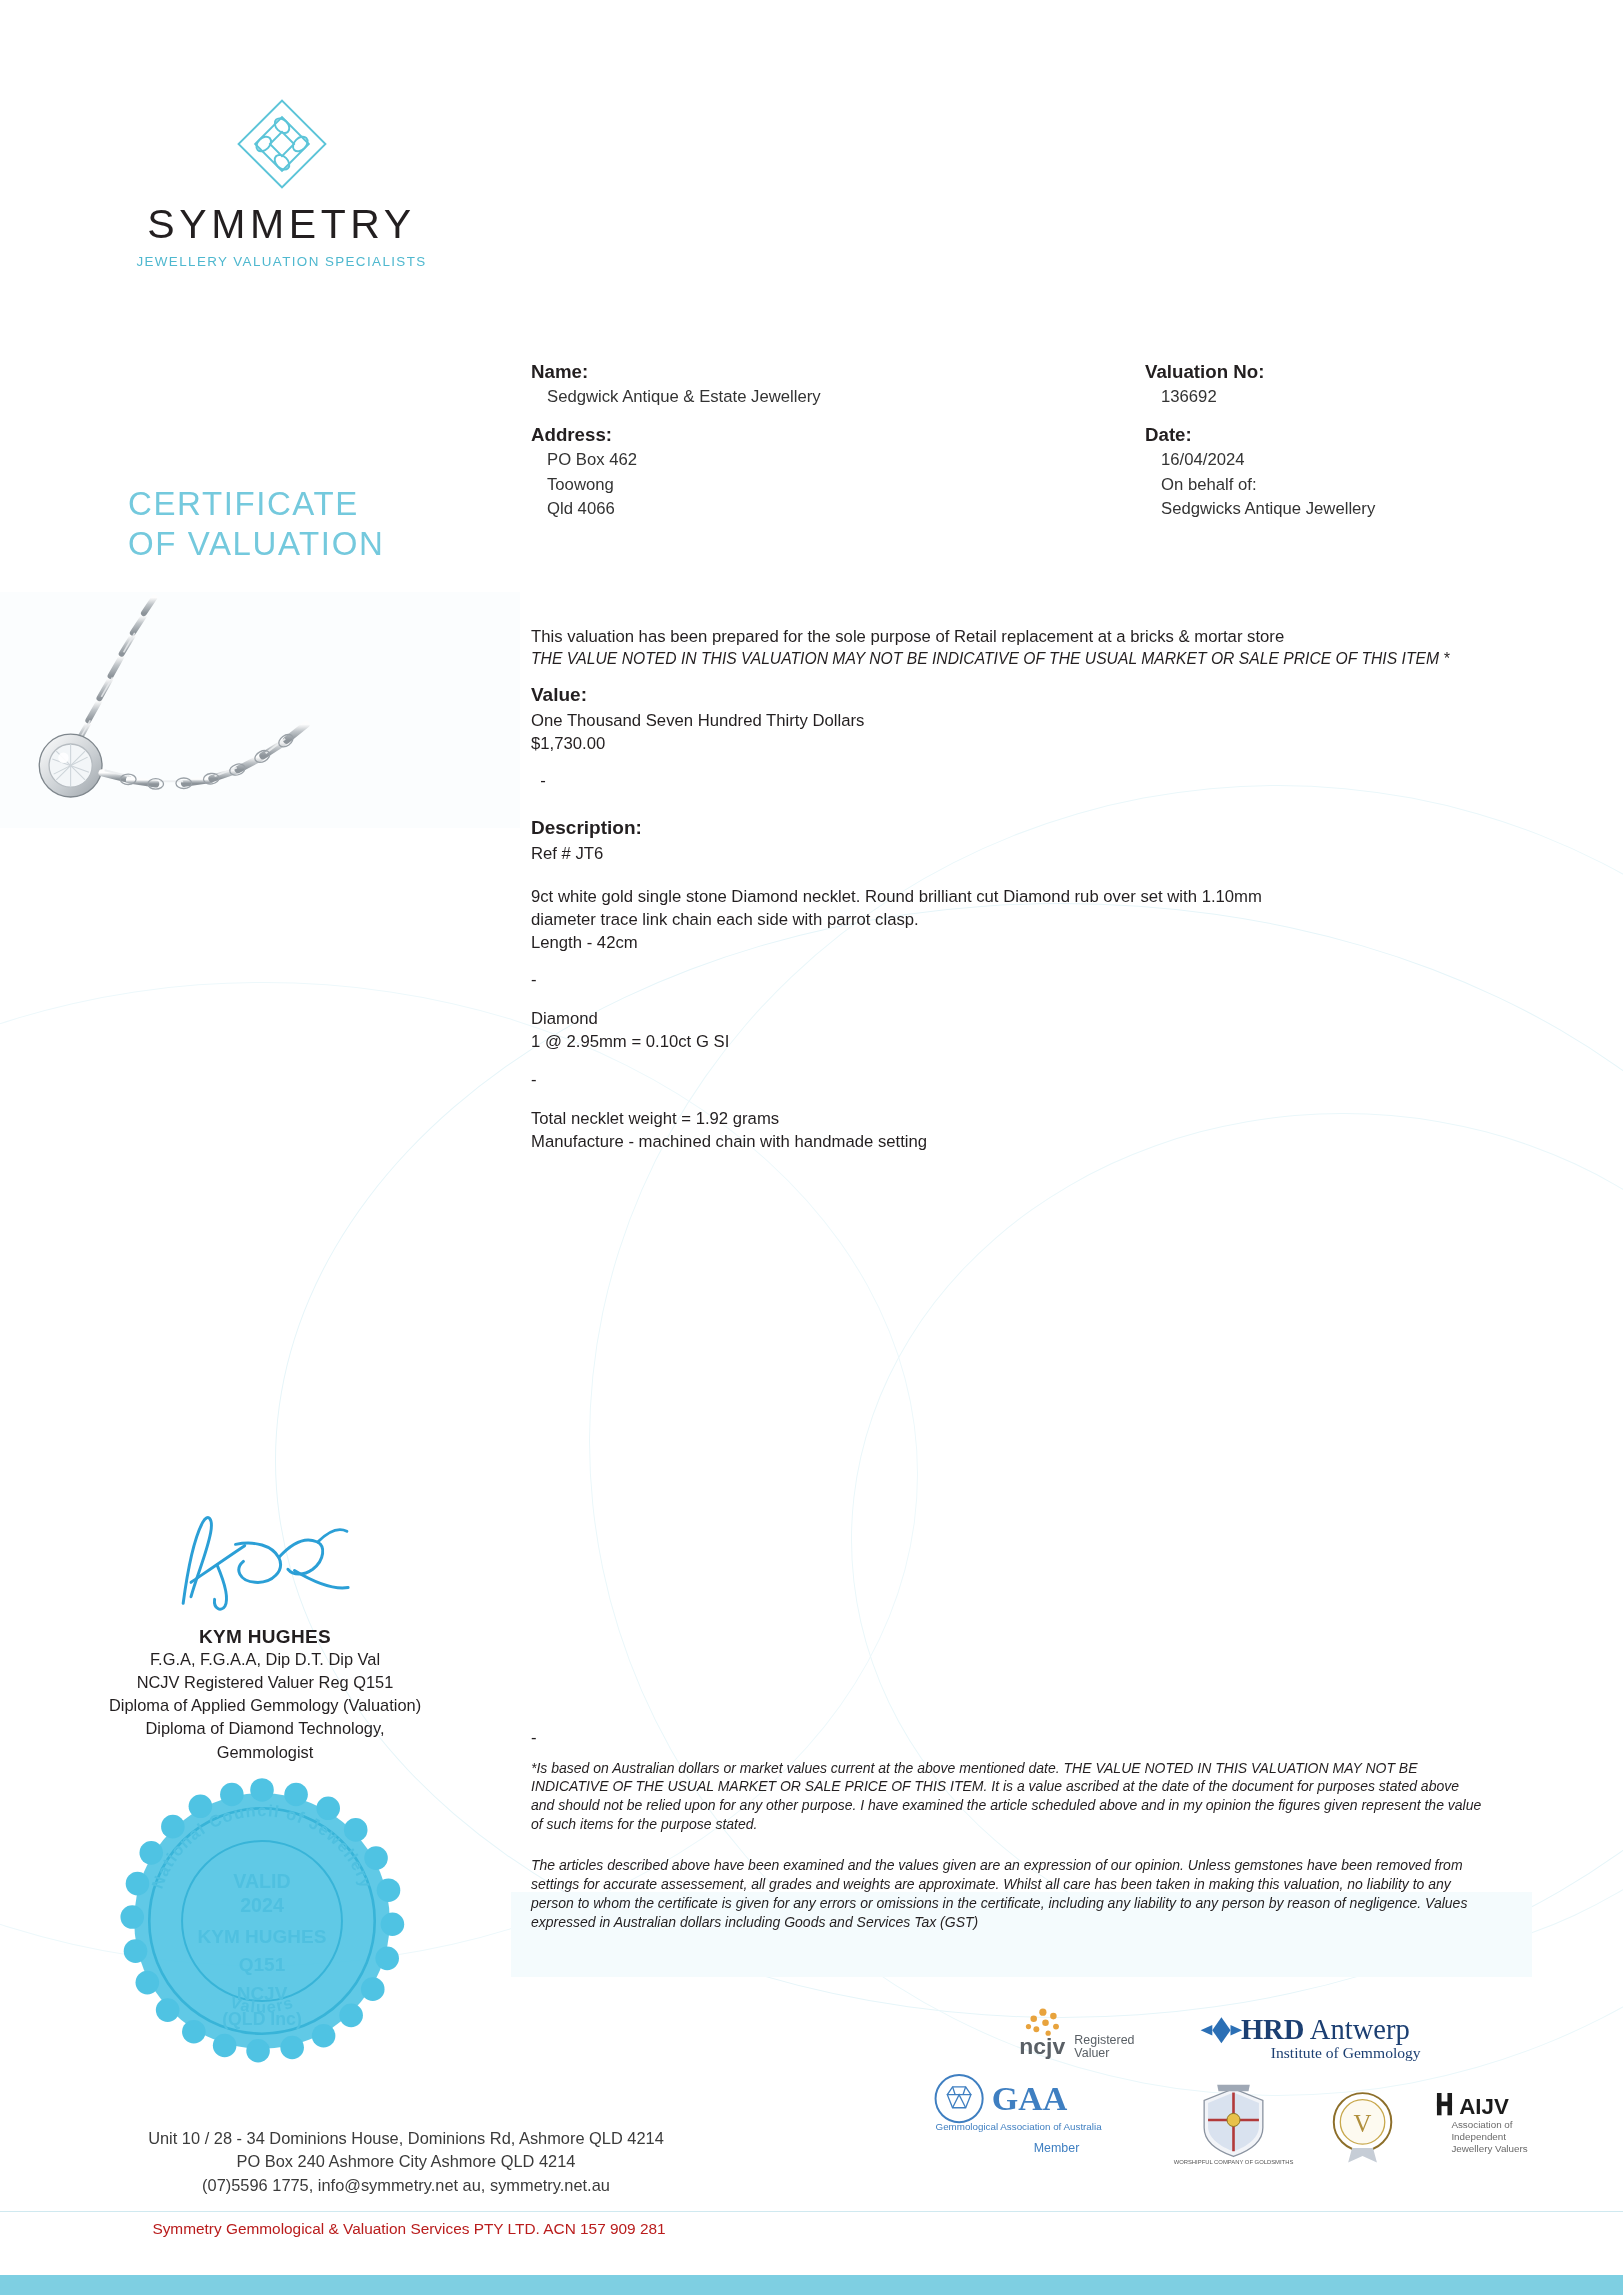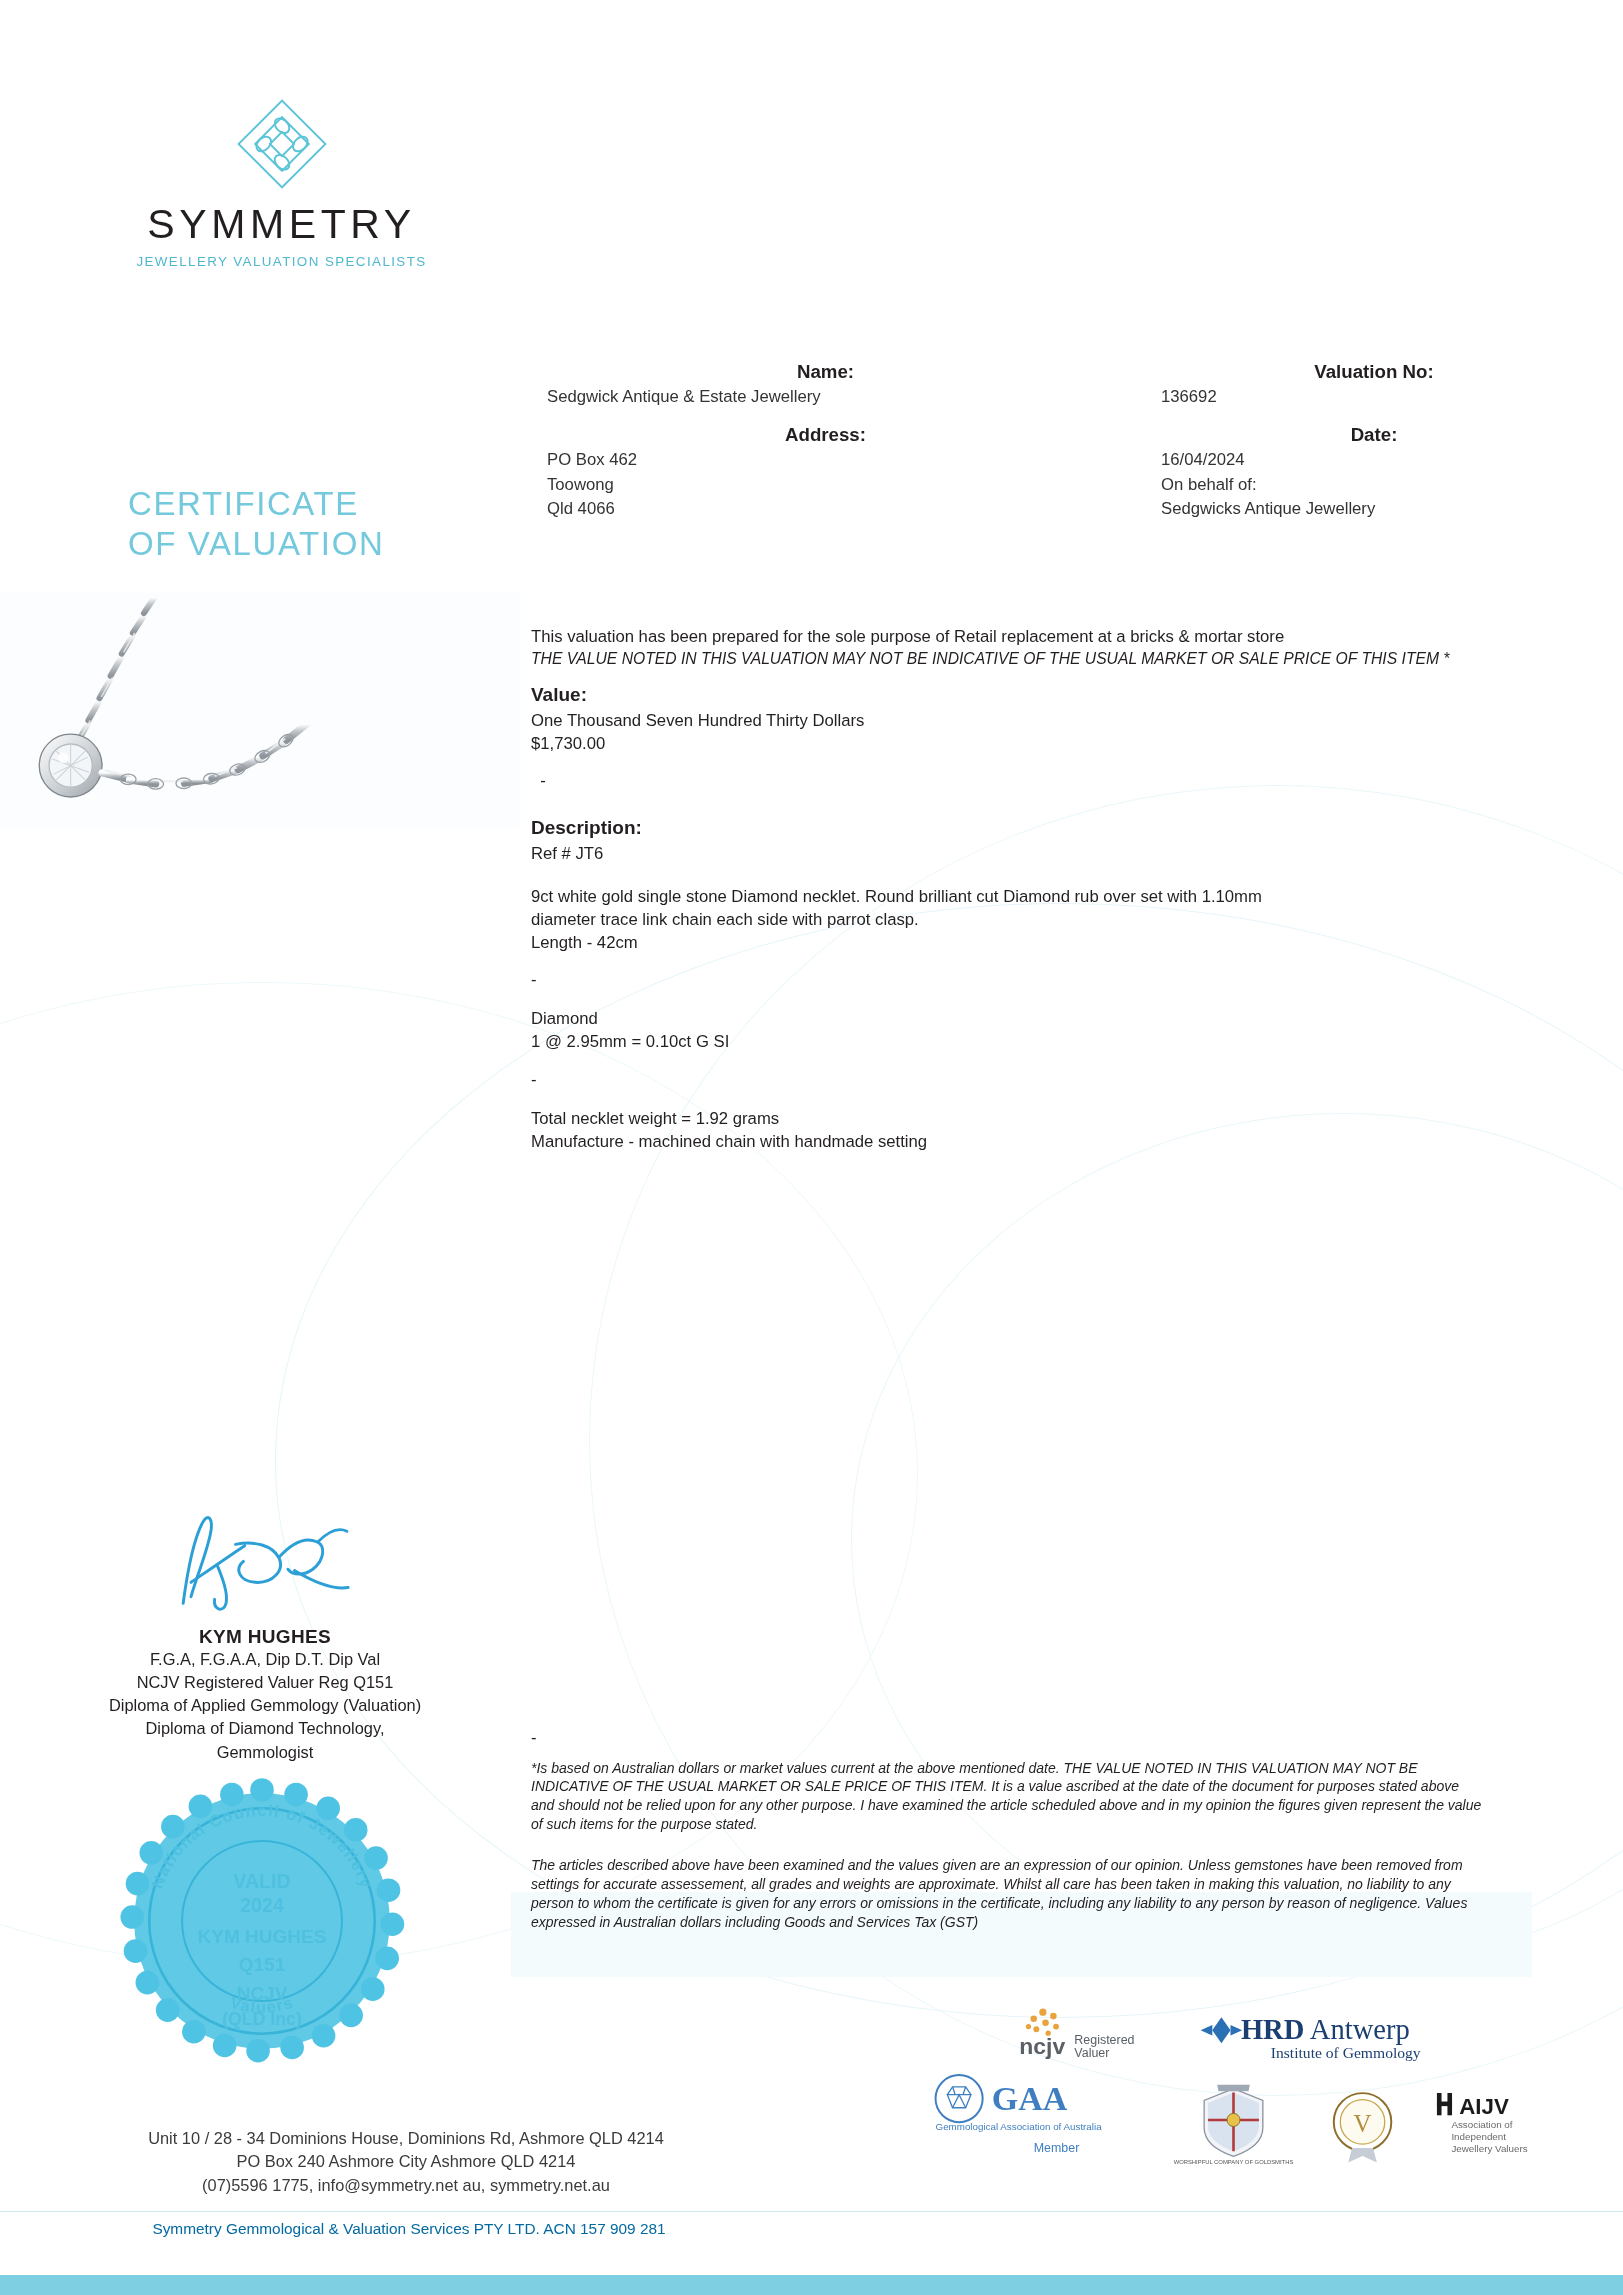--- a/index.html
+++ b/index.html
@@ -53,21 +53,20 @@
     line-height:1.22;
   }
   #cert-title .l2 { display:block; }
   
   #fields-left { position:absolute; left:531px; top:361px; width:589px; }
   #fields-right { position:absolute; left:1145px; top:361px; width:458px; }
   .fld-label {
     font-family:"Liberation Sans", sans-serif;
     font-weight:bold; font-size:18.7px; color:#231f20;
     margin:0 0 3.3px 0;
-    text-align:center;
   }
   .fld-val {
     font-family:"Liberation Sans", sans-serif;
     font-size:16.7px; color:#333; margin:0 0 2px 16px; line-height:1.33;
   }
   .gap { height:13.7px; }
   
   #photo {
     position:absolute; left:0; top:592px; width:520px; height:236px;
     background:#fbfdfe;
@@ -119,21 +118,21 @@
   .faddr {
     font-family:"Liberation Sans", sans-serif;
     font-size:16.4px; color:#3b3b3b; line-height:1.42; text-align:center;
   }
   #footer-rule {
     position:absolute; left:0; top:2211px; width:1623px; height:1.3px; background:#cfe9f0;
   }
   #footer-legal {
     position:absolute; left:0; top:2220px; width:818px;
     font-family:"Liberation Sans", sans-serif;
-    font-size:15.4px; color:#0369a1; text-align:center;
+    font-size:15.4px; color:#b91c1c; text-align:center;
   }
   #bottom-bar { position:absolute; left:0; top:2275px; width:1623px; height:20px; background:#7ecfe2; }
 </style>
 </head>
 <body>
 
 <div class="bg-tint" style="left:0;top:592px;width:520px;height:236px;"></div>
 <div class="bg-swirl" style="left:275px;top:903px;width:1571px;height:1113px;border-color:#e6f5f9;"></div>
 <div class="bg-swirl" style="left:589px;top:785px;width:1375px;height:1309px;border-color:#eaf7fa;"></div>
 <div class="bg-swirl" style="left:-393px;top:982px;width:1309px;height:982px;border-color:#edf8fb;"></div>

